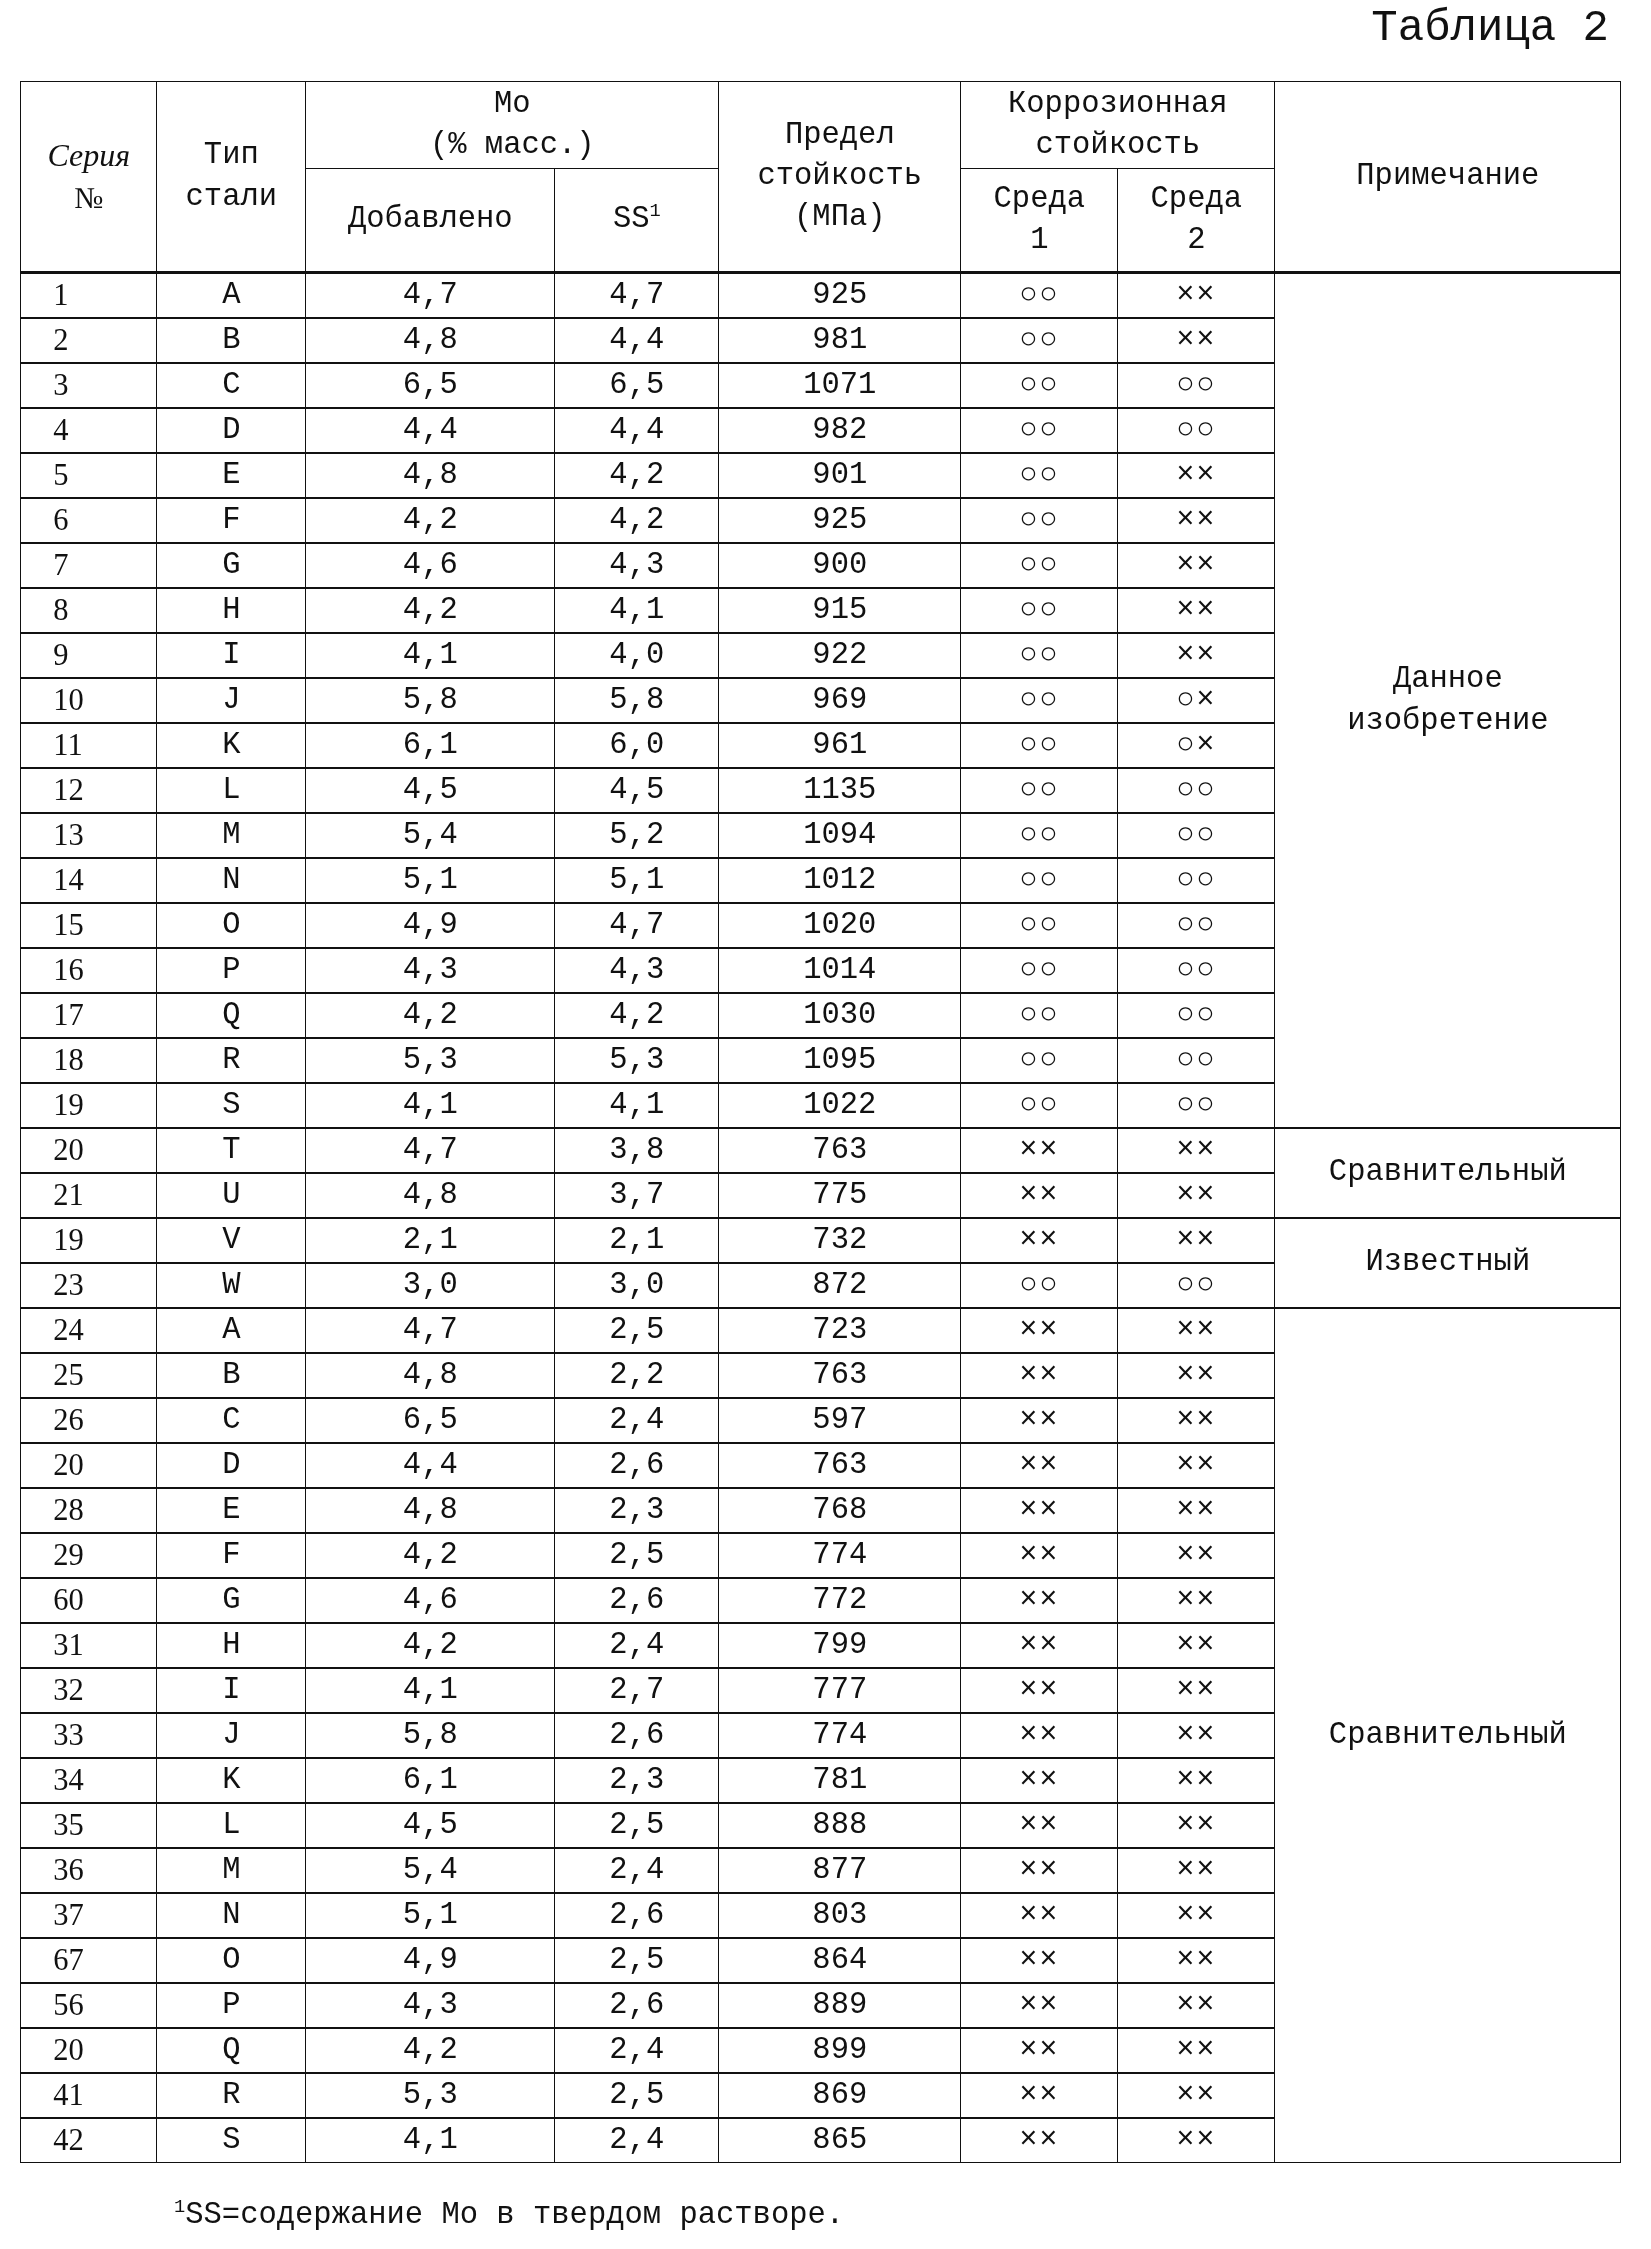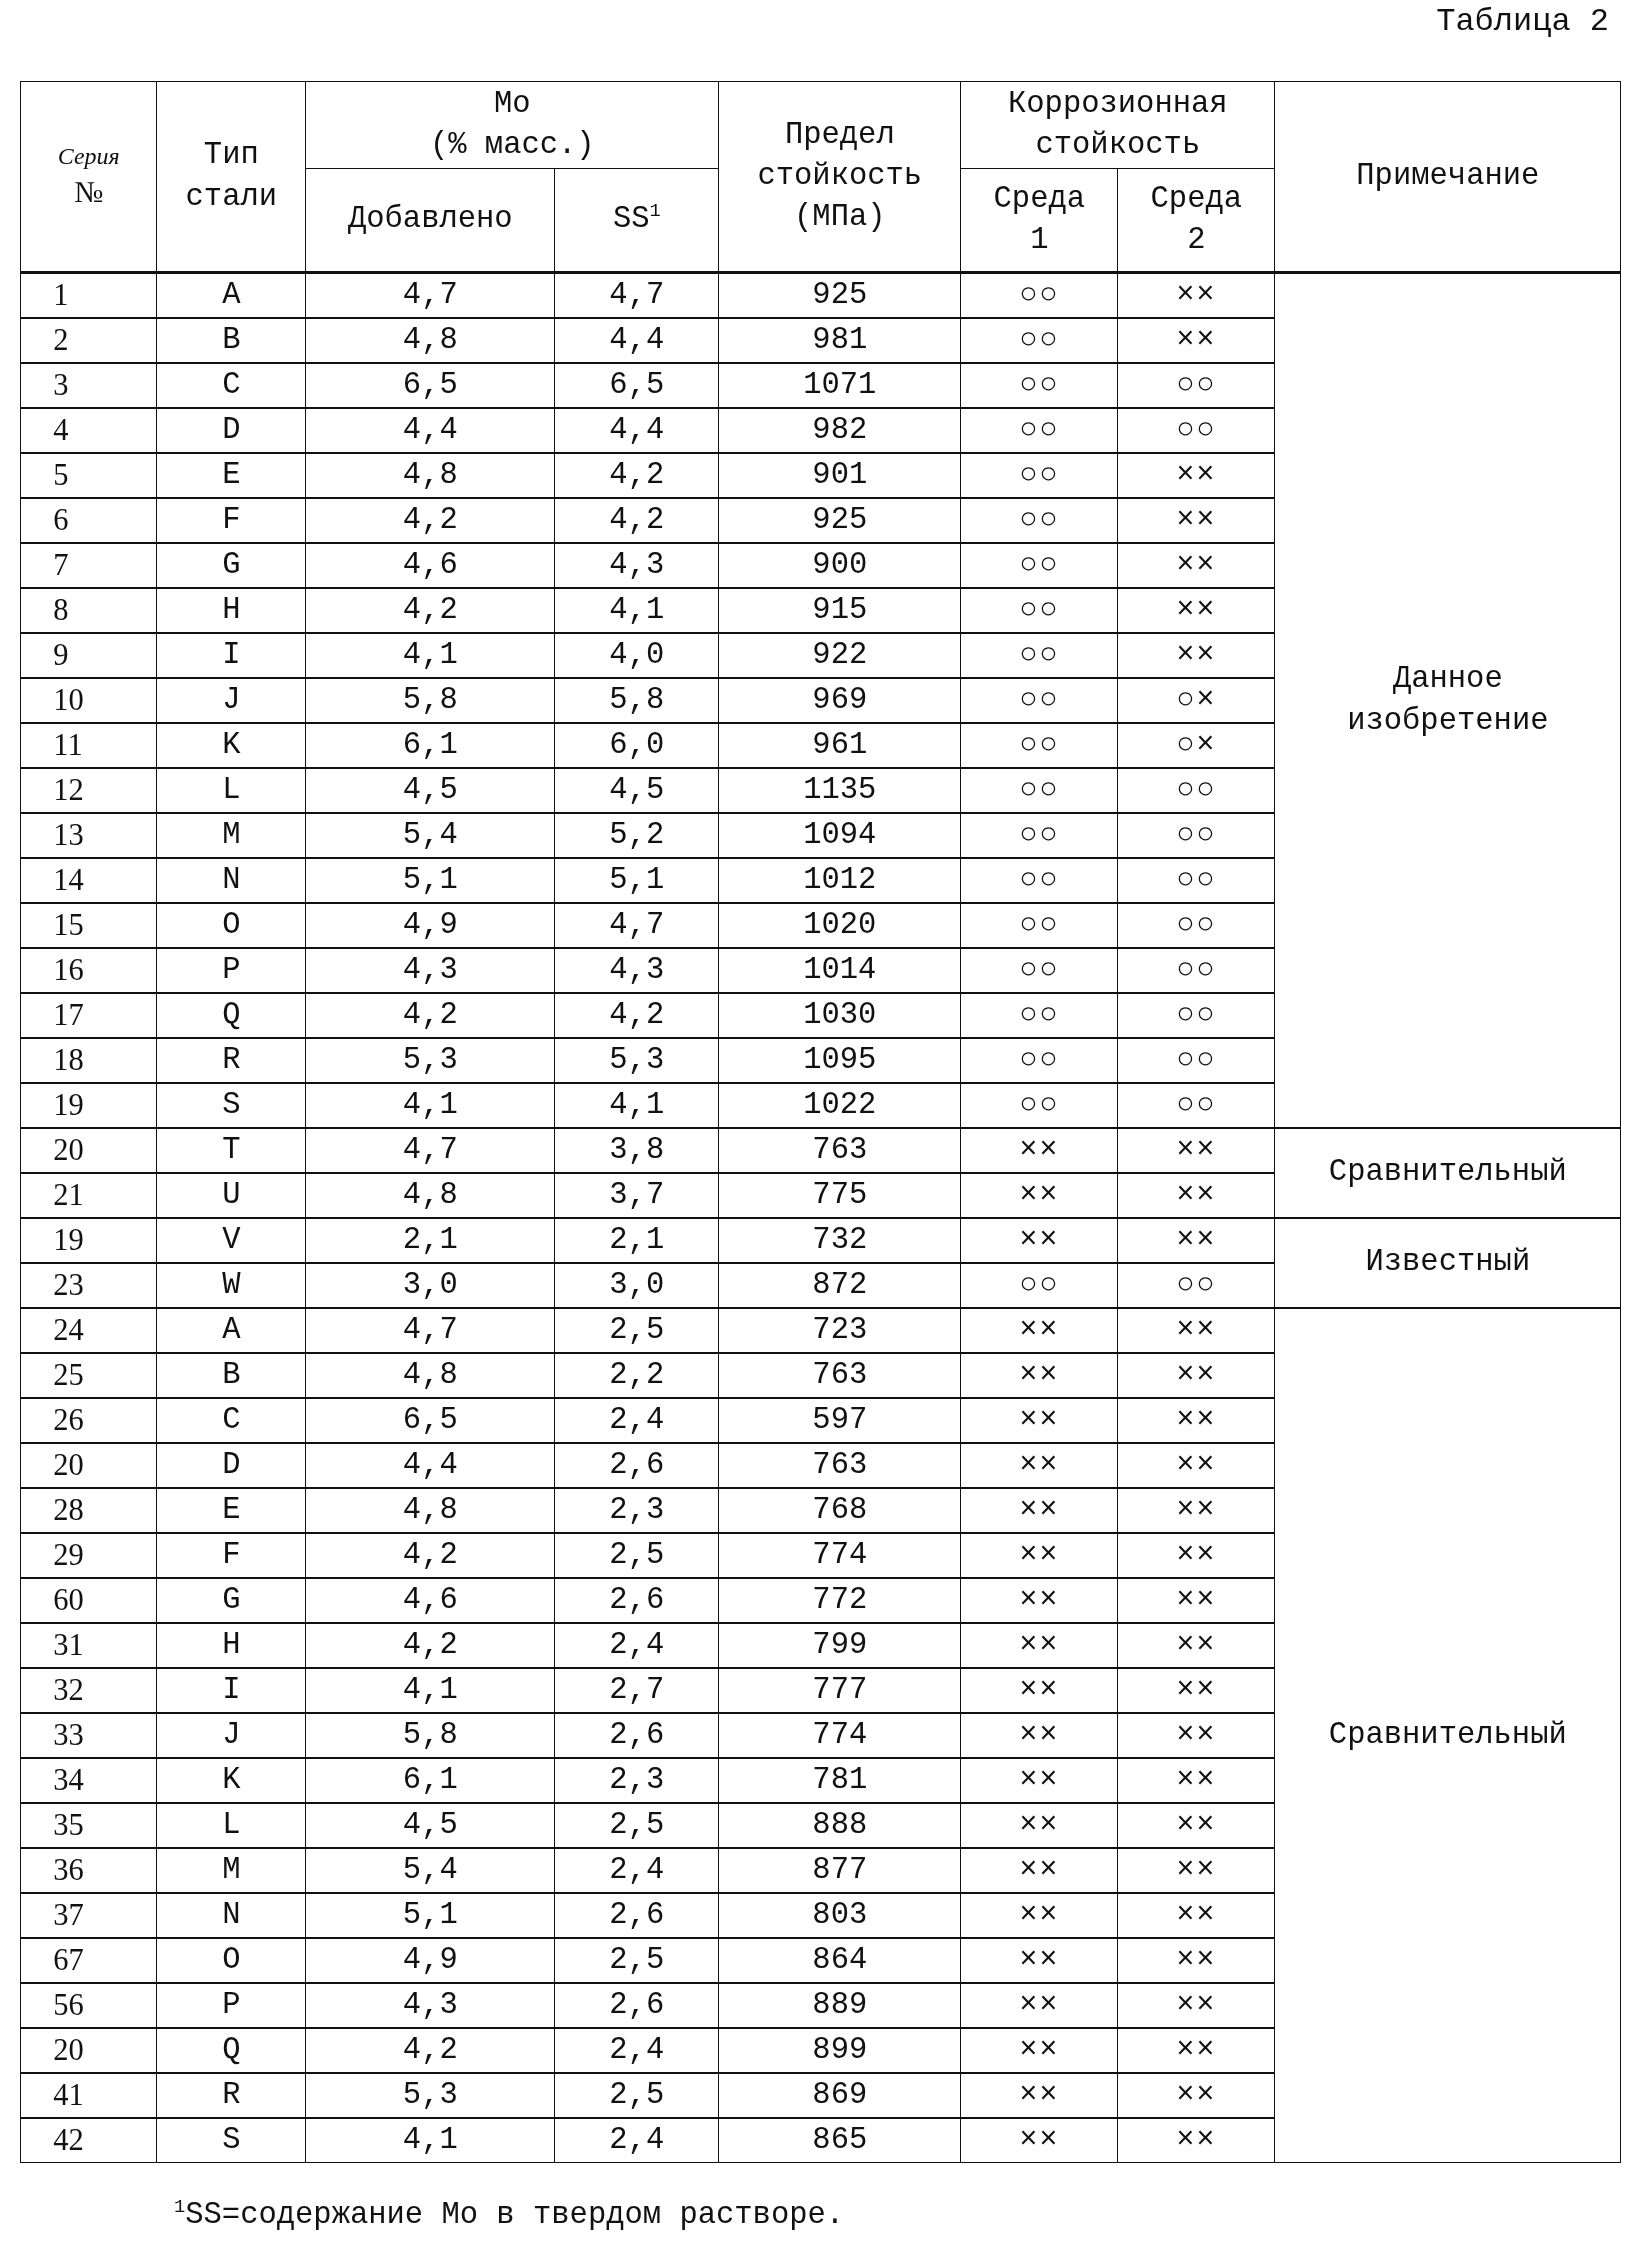--- a/index.html
+++ b/index.html
@@ -1,30 +1,30 @@
 <!DOCTYPE html>
 <html style="font-size:13.6px"><head>
 <meta charset="utf-8">
 <style>
   html, body { margin:0; padding:0; background:#ffffff; }
   body { width:1651px; height:2250px; position:relative; overflow:hidden;
          font-family:"Liberation Mono","DejaVu Sans Mono",monospace; color:#111; }
-  .caption { position:absolute; right:42px; top:3.4px; font-size:32px; }
+  .caption { position:absolute; right:42px; top:3.4px; font-size:44px; }
   table.t { position:absolute; left:20.3px; top:81px; width:1601px; border-collapse:collapse;
             table-layout:fixed; }
   table.t td, table.t th { border:1.7px solid #111; text-align:center; vertical-align:middle;
             font-weight:normal; font-size:30.5px; padding:0; line-height:1.35; }
   table.t th { font-size:30.5px; }
   table.t thead tr.h1 th { height:86px; }
   table.t thead tr.h2 th { height:102px; }
   table.t tbody td { height:43px; }
   table.t tbody tr { border-top:2.5px solid #111; }
   table.t thead { border-bottom:3.4px solid #111; }
   .serif { font-family:"Liberation Serif","DejaVu Serif",serif; }
-  .seria { font-family:"Liberation Serif","DejaVu Serif",serif; font-size:24px; font-style:italic; }
+  .seria { font-family:"Liberation Serif","DejaVu Serif",serif; font-size:32px; font-style:italic; }
   .num { font-family:"Liberation Serif","DejaVu Serif",serif; text-align:left !important; padding-left:32px !important; }
   .note { font-size:30.5px; }
   sup { font-size:18.7px; }
   .foot { position:absolute; left:174px; top:2196px; font-size:30.5px; }
   .foot sup { font-size:18.7px; vertical-align:super; }
   .sym { letter-spacing:1.7px; }
 </style>
 </head>
 <body>
 

